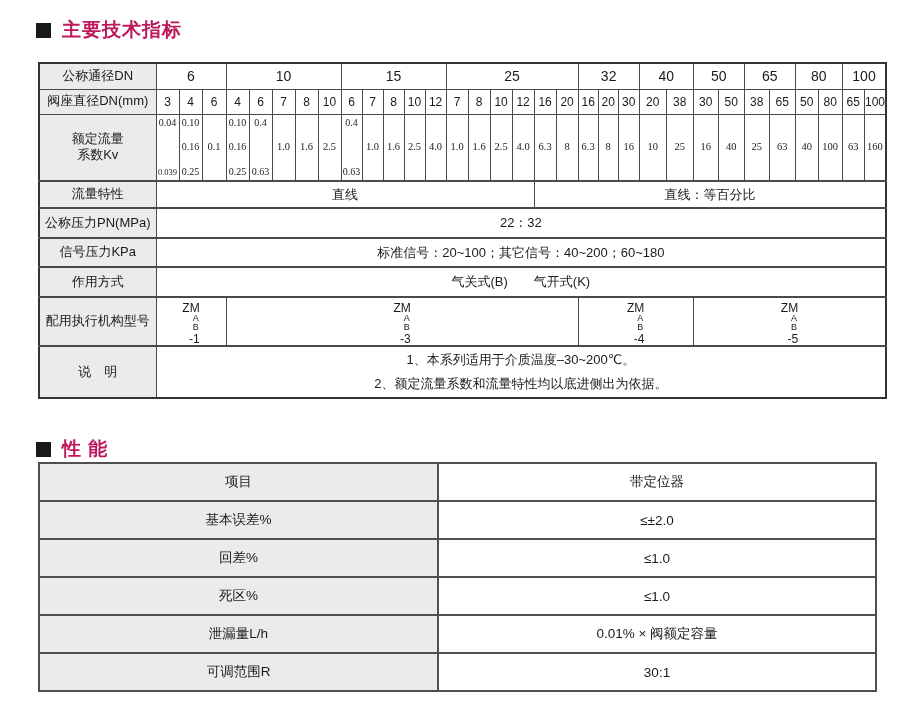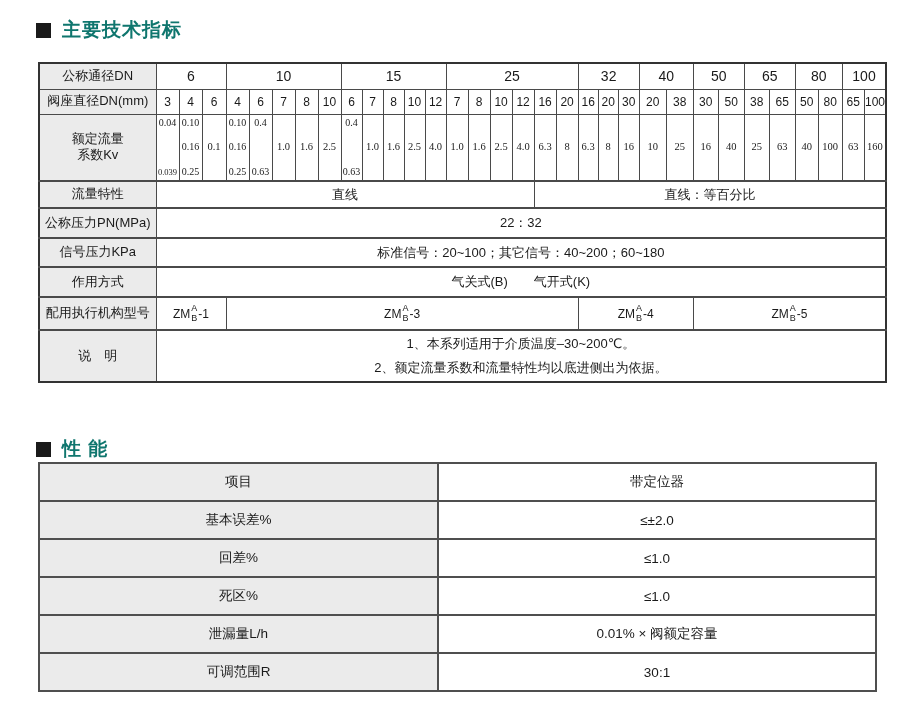--- a/index.html
+++ b/index.html
@@ -3,41 +3,41 @@
 <meta charset="utf-8">
 <style>
   html,body{margin:0;padding:0;}
   body{
     width:906px;height:705px;background:#ffffff;
     font-family:"Liberation Sans","DejaVu Sans",sans-serif;
     color:#1a1a1a;position:relative;overflow:hidden;
   }
   .section-title{
     position:absolute;left:36px;display:flex;align-items:center;gap:11px;
-    font-weight:bold;font-size:19px;letter-spacing:1px;color:#0f766e;
+    font-weight:bold;font-size:19px;letter-spacing:1px;color:#be185d;
   }
   .sq{width:15px;height:15px;background:#1a1a1a;flex:0 0 auto;}
   table.grid{
     position:absolute;left:38px;border-collapse:collapse;table-layout:fixed;
     border:2px solid #333333;
   }
   table.grid td{
     border:1px solid #4a4a4a;text-align:center;vertical-align:middle;
     padding:0;overflow:hidden;color:#1a1a1a;
   }
   tr.thick td{border-top-width:2px;}
   td.lbl{background:#ebebeb;font-size:13px;white-space:pre-line;line-height:1.25;}
   td.grp{font-size:14px;}
   td.num{font-size:12px;}
   td.ftext,td.vtext{font-size:13px;}
   .kvwrap{display:flex;flex-direction:column;justify-content:space-between;
           height:59px;padding:3px 0;font-size:10px;line-height:1;font-family:Liberation Serif, serif;}
   .kvwrap.center{justify-content:center;font-size:10.5px;}
   .kvwrap span{display:block;}
-  .zm{display:inline-flex;align-items:center;font-size:12px;line-height:1;}
+  .zm{display:inline-flex;align-items:flex-end;font-size:12px;line-height:1;flex-direction:column;}
   .ab{display:inline-flex;flex-direction:column;font-size:9px;line-height:1.05;
       margin:0 1px;text-align:center;}
   td.notes{text-align:left;padding:6px 10px 6px 14px;font-size:13px;line-height:1.85;}
   table.perf td{height:36px;font-size:13.5px;border-width:2px;border-color:#4f4f4f;}
   table.perf td.item{background:#ebebeb;}
 </style>
 </head>
 <body>
 
 <div class="section-title" style="top:17px">

